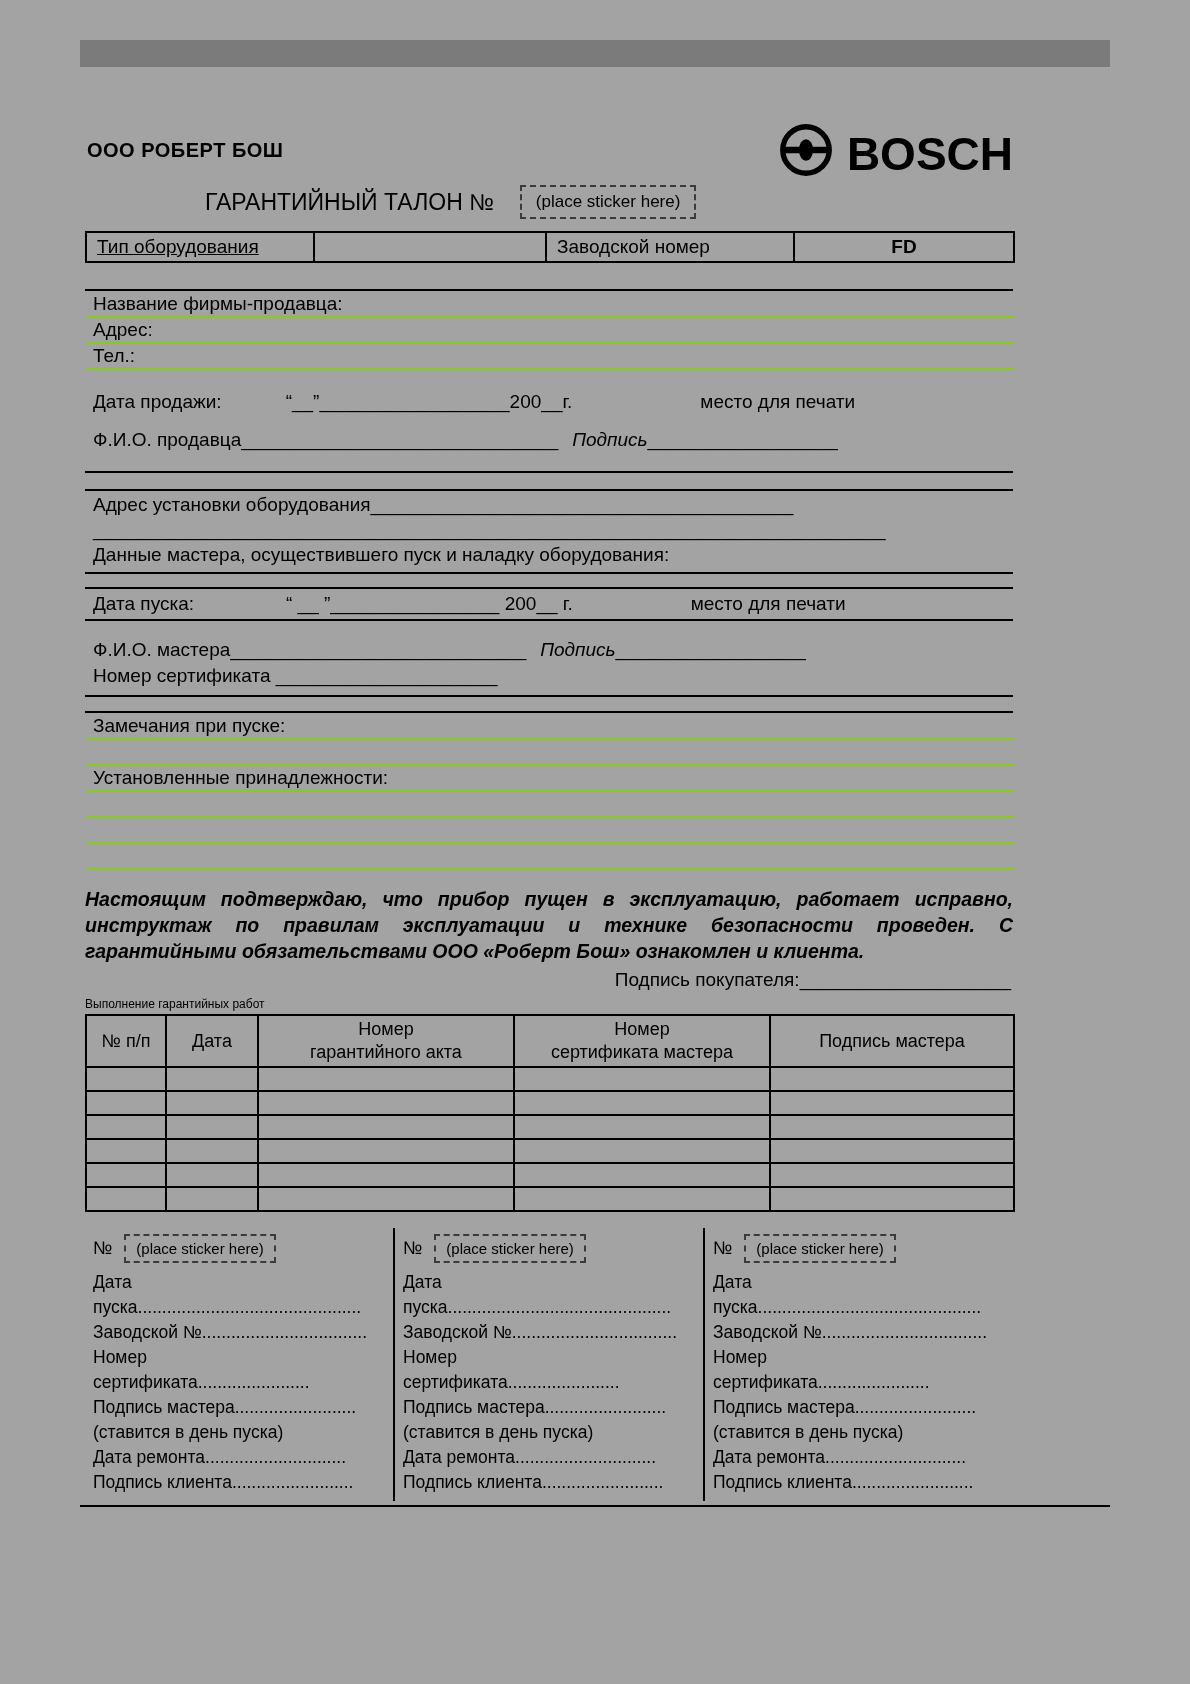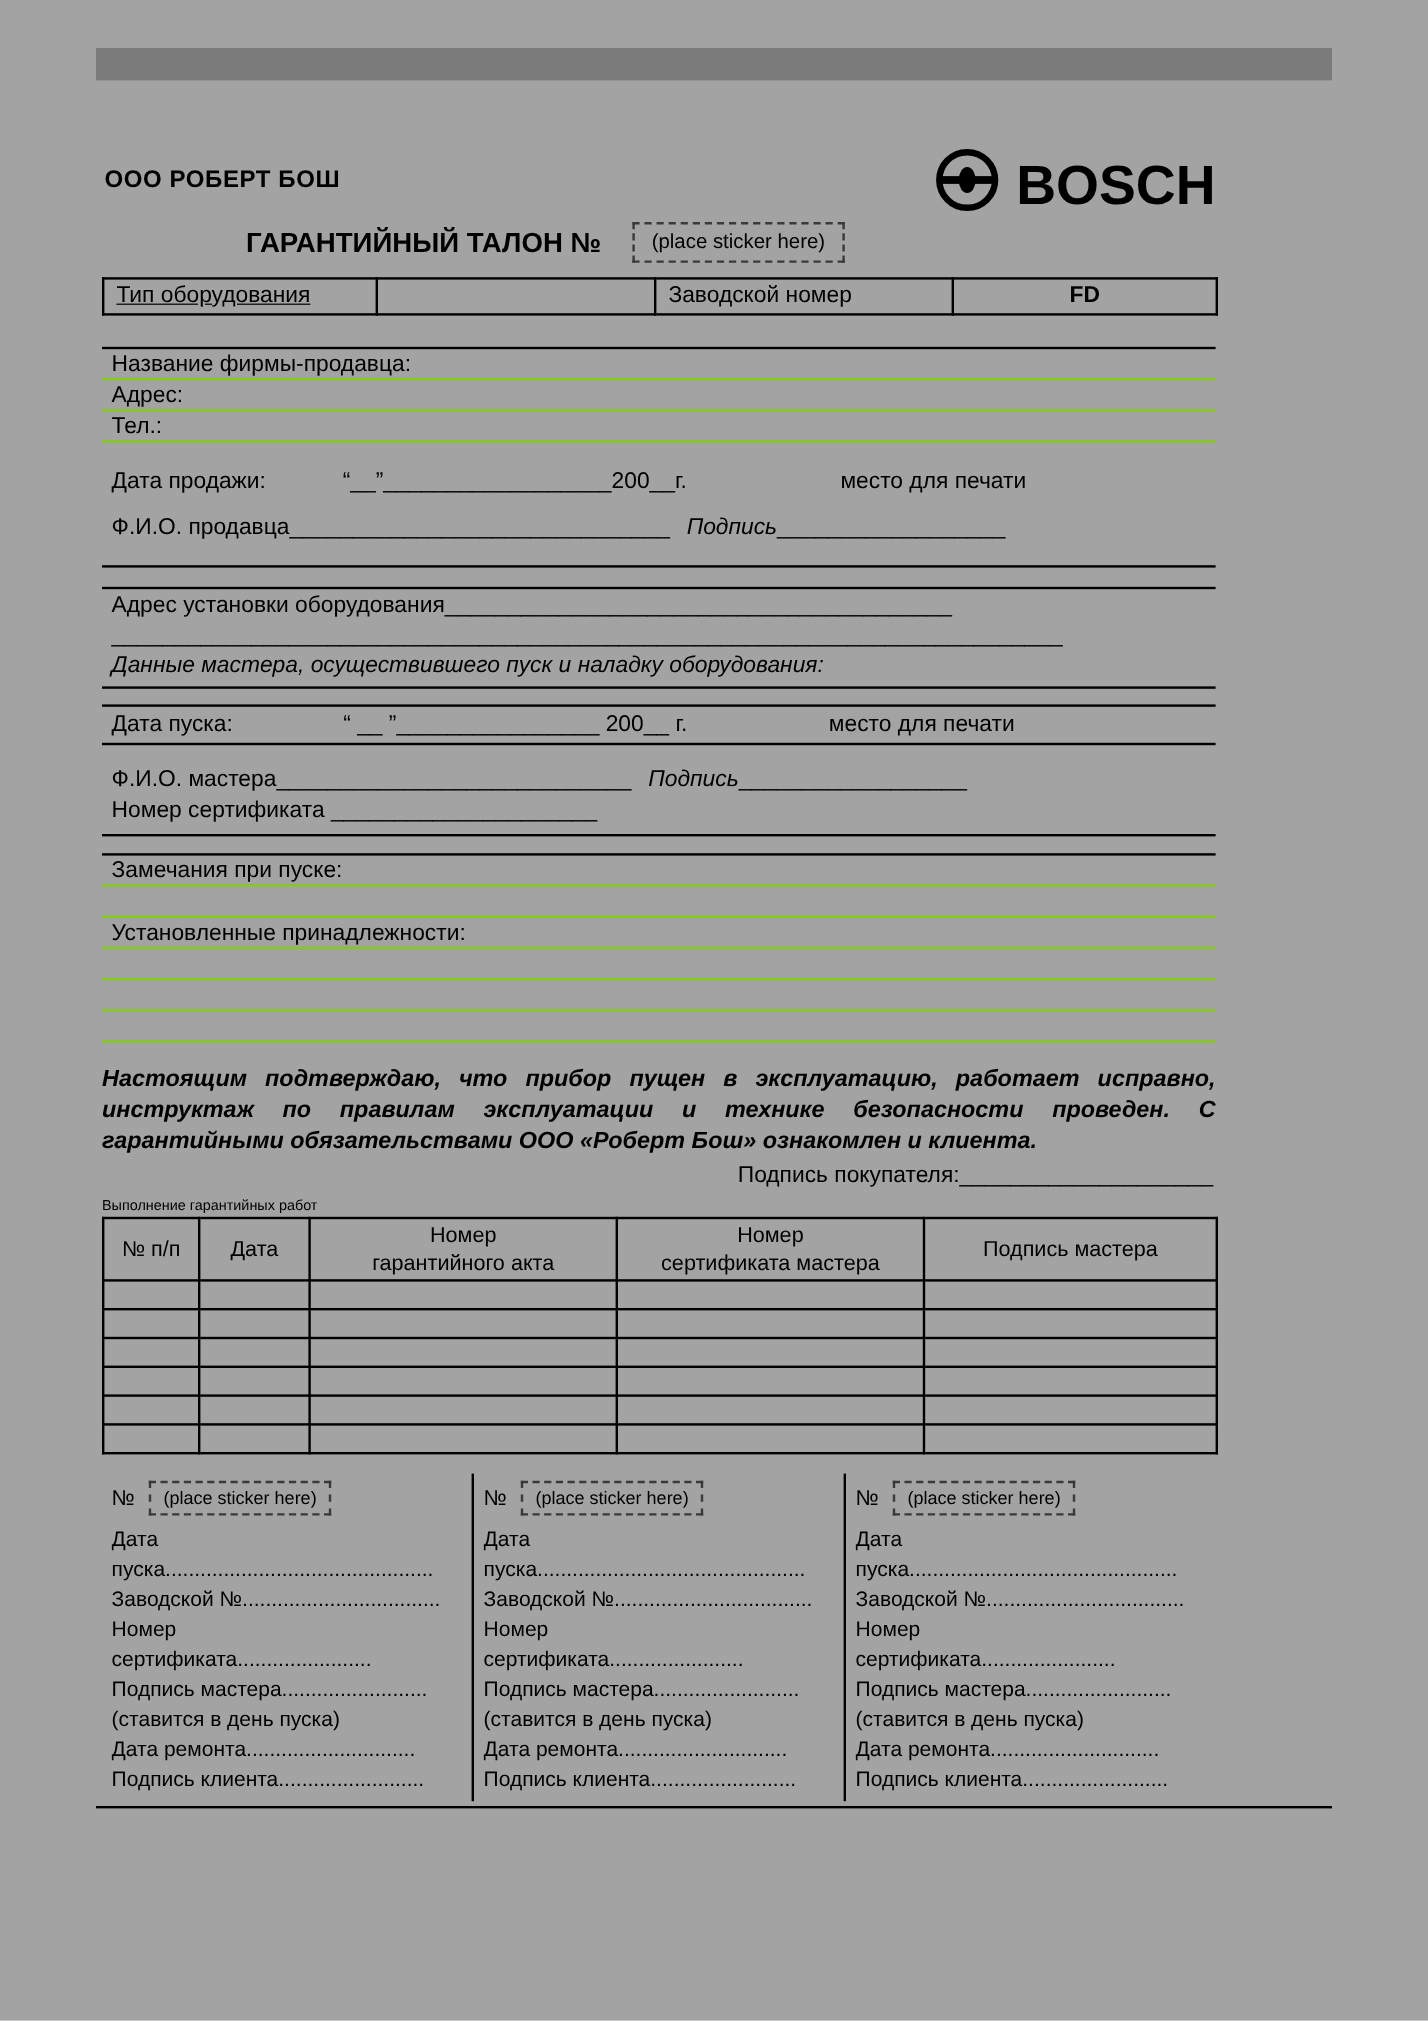--- a/index.html
+++ b/index.html
@@ -18,21 +18,21 @@
   .inner { width: 928px; margin-left: 5px; }
 
   .header-row { display: flex; justify-content: space-between; align-items: center; margin-top: 54px; height: 58px; }
   .company { font-size: 20px; font-weight: bold; letter-spacing: 0.5px; padding-left: 2px; }
   .logo { display: flex; align-items: flex-end; gap: 14px; }
   .logo-icon { width: 54px; height: 54px; display: block; }
   .logo-icon svg { width: 54px; height: 54px; display: block; }
   .logo-text { font-size: 46px; font-weight: bold; line-height: 1; }
 
   .title-row { display: flex; align-items: center; margin-top: 6px; margin-left: 120px; }
-  .doc-title { font-size: 23px; font-weight: bold; white-space: nowrap; }
+  .doc-title { font-size: 23px; font-weight: normal; white-space: nowrap; }
   .sticker-box { border: 2px dashed #3a3a3a; padding: 5px 14px; font-size: 17px; margin-left: 26px; white-space: nowrap; }
 
   .equip-table { border-collapse: collapse; width: 928px; margin-top: 12px; table-layout: fixed; }
   .equip-table td { border: 2px solid #000; font-size: 19px; padding: 3px 10px; height: 30px; overflow: hidden; white-space: nowrap; }
   .equip-c1 { width: 228px; text-decoration: underline; }
   .equip-c2 { width: 232px; }
   .equip-c3 { width: 248px; }
   .equip-c4 { width: 220px; text-align: center; font-weight: bold; }
 
   .ruled-block { border-top: 2px solid #000; }
@@ -43,21 +43,21 @@
   .sale-row { margin-top: 22px; }
   .sale-blank { margin-left: 64px; }
   .sale-stamp { margin-left: 128px; }
 
   .sign-row { margin-top: 16px; padding: 0 8px 20px; border-bottom: 2px solid #000; font-size: 19px; white-space: nowrap; overflow: hidden; }
   .it { font-style: italic; }
   .sign-gap { margin-left: 14px; }
 
   .install-block { margin-top: 16px; border-top: 2px solid #000; }
   .install-row { font-size: 19px; padding: 3px 8px 0; height: 25px; white-space: nowrap; overflow: hidden; }
-  .install-master { border-bottom: 2px solid #000; height: auto; padding-bottom: 6px; font-style: italic; }
+  .install-master { border-bottom: 2px solid #000; height: auto; padding-bottom: 6px; }
 
   .start-row { margin-top: 13px; border-top: 2px solid #000; border-bottom: 2px solid #000; padding: 4px 8px; }
   .start-blank { margin-left: 92px; }
   .start-stamp { margin-left: 118px; }
 
   .master-row { margin-top: 18px; padding: 0 8px; border: none; }
   .cert-row { padding: 4px 8px 8px; border-bottom: 2px solid #000; font-size: 19px; white-space: nowrap; overflow: hidden; }
 
   .notes-block { margin-top: 14px; }
 

